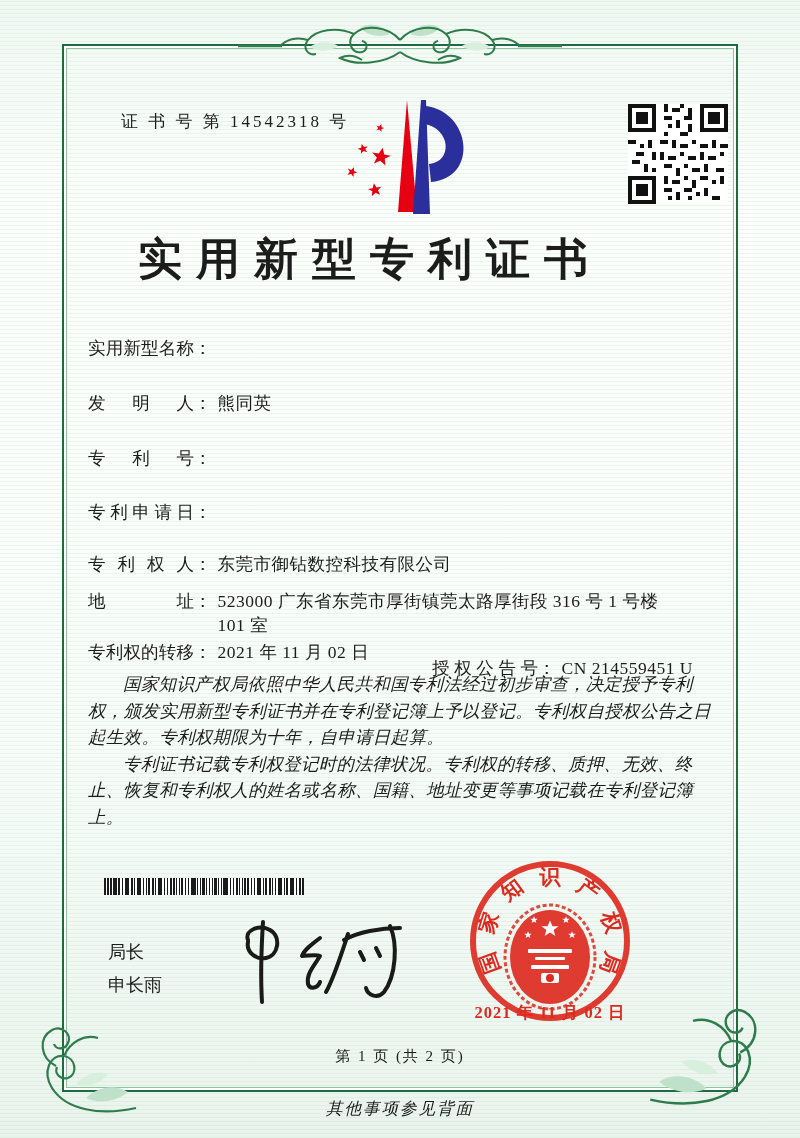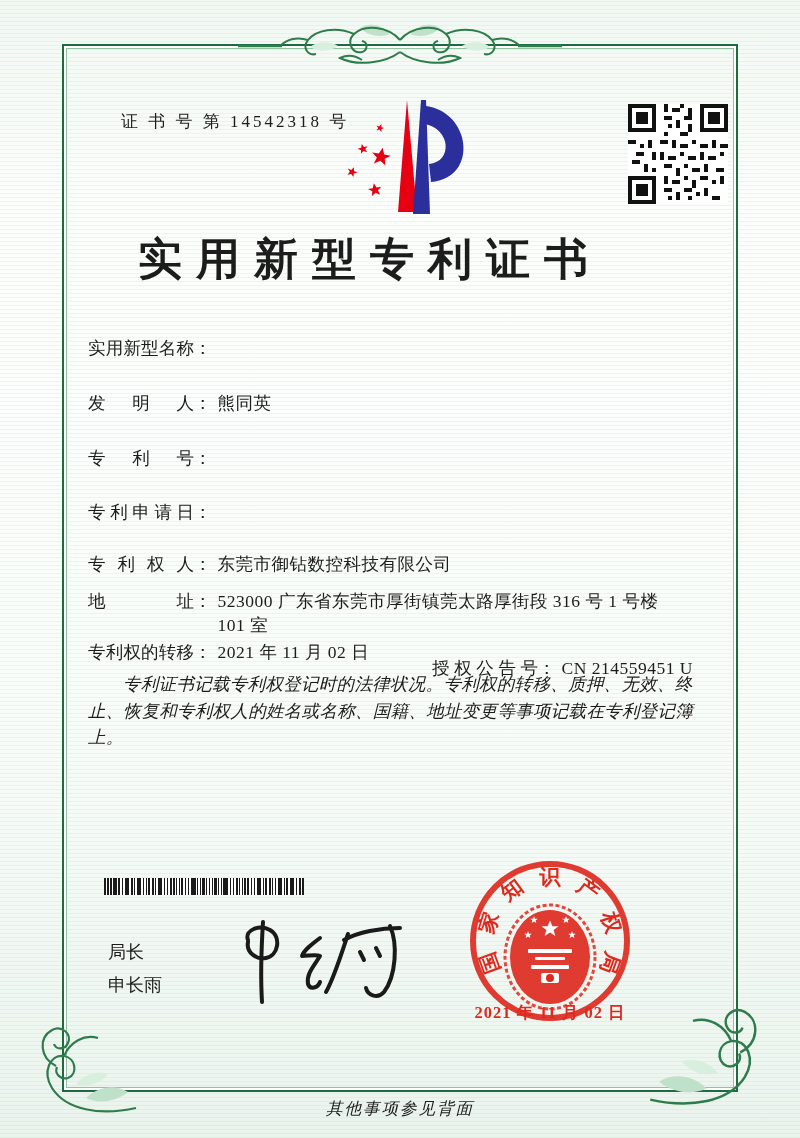--- a/index.html
+++ b/index.html
@@ -216,20 +216,21 @@
       <span class="colon">：</span>
       <span class="fvalue">2021 年 11 月 02 日</span>
     <span class="pair2">
       <span class="flabel">授权公告号</span>
         <span class="colon">：</span>
         <span class="fvalue">CN 214559451 U</span>
     </span>
   </div>
 
   <div class="paras">
+    <p>国家知识产权局依照中华人民共和国专利法经过初步审查，决定授予专利权，颁发实用新型专利证书并在专利登记簿上予以登记。专利权自授权公告之日起生效。专利权期限为十年，自申请日起算。</p>
     <p>专利证书记载专利权登记时的法律状况。专利权的转移、质押、无效、终止、恢复和专利权人的姓名或名称、国籍、地址变更等事项记载在专利登记簿上。</p>
   </div>
 
   <div class="barcode"></div>
 
   <div class="signer">
     <div>局长</div>
     <div>申长雨</div>
   </div>
 
@@ -270,15 +271,16 @@
         <rect x="66" y="96" width="44" height="4" rx="1"></rect>
         <rect x="73" y="104" width="30" height="3" rx="1"></rect>
         <rect x="69" y="112" width="38" height="4" rx="1"></rect>
         <rect x="79" y="120" width="18" height="10" rx="2"></rect>
         <circle cx="88" cy="125" r="4" fill="#dd2a1f"></circle>
       </g>
     </g>
   </svg>
   <div class="seal-date">2021 年 11 月 02 日</div>
 
+  <div class="page-num">第 1 页 (共 2 页)</div>
   <div class="back-note">其他事项参见背面</div>
 
 </div>
 
 </body></html>

